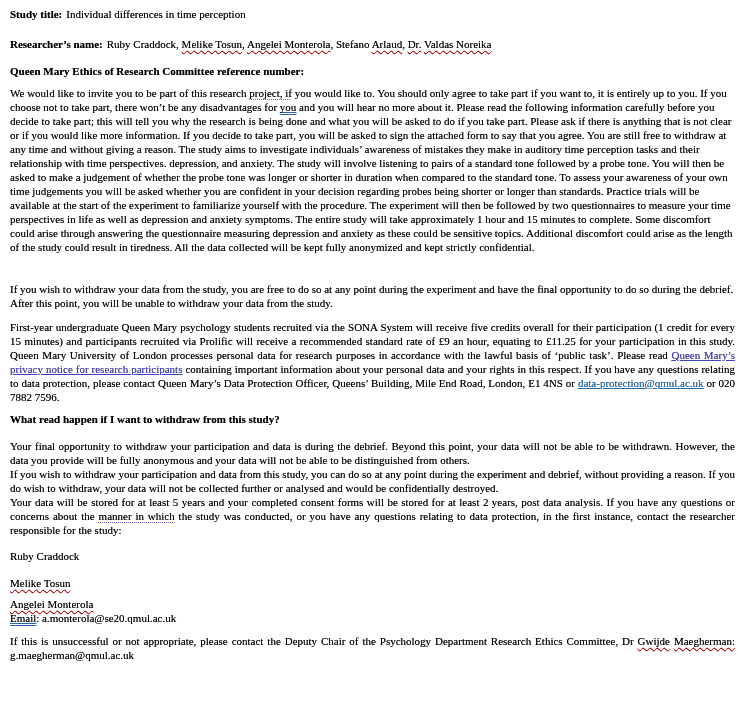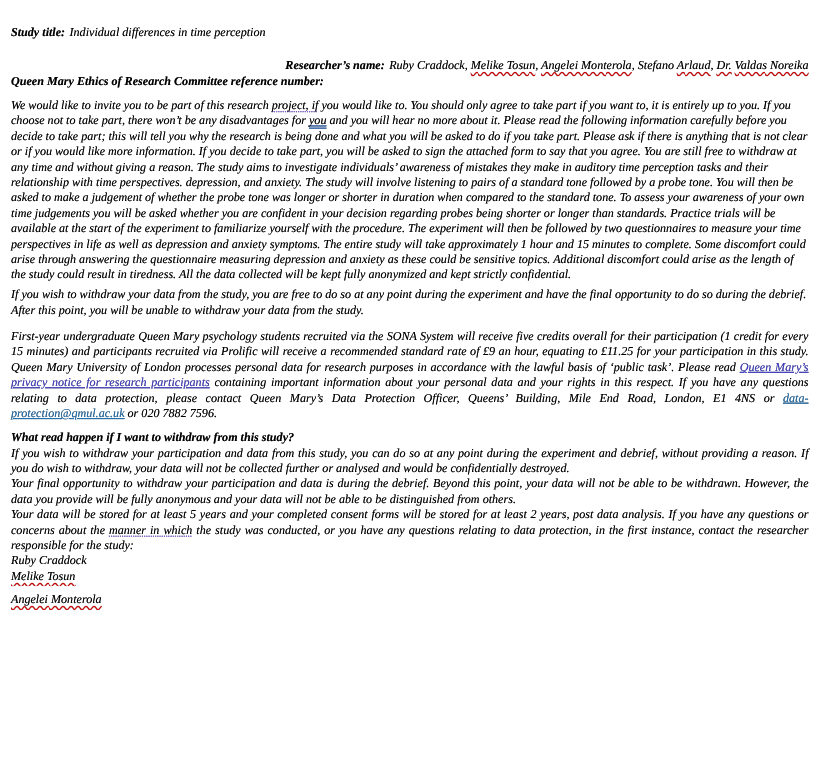--- a/index.html
+++ b/index.html
@@ -1,39 +1,38 @@
 <!DOCTYPE html>
 <html><head>
 <meta charset="utf-8">
 <style>
   html, body { margin: 0; padding: 0; background: #ffffff; }
   .page {
     width: 741px;
     height: 706px;
     overflow: hidden;
     box-sizing: border-box;
-    padding: 23px 6px 0 10px;
+    padding: 7px 6px 0 10px;
     font-family: "Liberation Serif", "DejaVu Serif", serif;
     font-size: 11px;
     line-height: 14px;
     color: #000;
     text-shadow: 0 0 .35px rgba(0,0,0,.6);
-    font-style: italic;
   }
   p { margin: 0; }
   b { font-weight: bold; }
   .lbl { margin-right: 4px; }
-  .mt16 { margin-top: 16px; text-align: right; }
-  .mt13 { }
-  .mt12 { }
+  .mt16 { margin-top: 16px; }
+  .mt13 { margin-top: 13px; }
+  .mt12 { margin-top: 12px; }
   .mt10 { margin-top: 10px; }
   .mt9  { margin-top: 9px; }
   .mt8  { margin-top: 8px; }
   .mt7  { margin-top: 7px; }
-  .mt20 { margin-top: 4px; }
+  .mt20 { margin-top: 28px; }
   .just { text-align: justify; }
   
   .sq {
     text-decoration: underline wavy #d00000;
     text-decoration-thickness: .8px;
     text-underline-offset: 1.5px;
     text-decoration-skip-ink: none;
   }
   
   .gr {
@@ -78,33 +77,39 @@
 
   <p class="mt10 just">
     <span>First-year undergraduate Queen Mary psychology students recruited via the SONA System will receive five credits overall for their participation (1 credit for every 15 minutes) and participants recruited via Prolific will receive a recommended standard rate of £9 an hour, equating to £11.25 for your participation in this study. Queen Mary University of London processes personal data for research purposes in accordance with the lawful basis of ‘public task’. Please read </span><a class="lnk1">Queen Mary’s privacy notice for research participants</a><span> containing important information about your personal data and your rights in this respect. If you have any questions relating to data protection, please contact Queen Mary’s Data Protection Officer, Queens’ Building, Mile End Road, London, E1 4NS or </span><a class="lnk2">data-protection@qmul.ac.uk</a><span> or 020 7882 7596.</span>
   </p>
 
   <p class="mt8">
     <b>What read happen if I want to withdraw from this study?</b>
   </p>
 
   <div class="mt13 just">
+    <div>Your final opportunity to withdraw your participation and data is during the debrief. Beyond this point, your data will not be able to be withdrawn. However, the data you provide will be fully anonymous and your data will not be able to be distinguished from others.</div>
     <div>If you wish to withdraw your participation and data from this study, you can do so at any point during the experiment and debrief, without providing a reason. If you do wish to withdraw, your data will not be collected further or analysed and would be confidentially destroyed.</div>
-    <div>Your final opportunity to withdraw your participation and data is during the debrief. Beyond this point, your data will not be able to be withdrawn. However, the data you provide will be fully anonymous and your data will not be able to be distinguished from others.</div>
     <div>
       <span>Your data will be stored for at least 5 years and your completed consent forms will be stored for at least 2 years, post data analysis.  If you have any questions or concerns about the </span><span class="pd">manner in which</span><span> the study was conducted, or you have any questions relating to data protection, in the first instance, contact the researcher responsible for the study:</span>
     </div>
   </div>
 
   <div class="mt12">
     <div>Ruby Craddock</div>
   </div>
 
   <div class="mt13">
     <div class="sq" style="display:inline-block">Melike Tosun</div>
   </div>
 
   <div class="mt7">
     <div class="sq" style="display:inline-block">Angelei Monterola</div>
+    <div>
+      <span class="gr">Email</span><span>: a.monterola@se20.qmul.ac.uk</span>
+    </div>
   </div>
 
+  <p class="mt9 just">
+    <span>If this is unsuccessful or not appropriate, please contact the Deputy Chair of the Psychology Department Research Ethics Committee, Dr </span><span class="sq">Gwijde</span><span> </span><span class="sq">Maegherman:</span><span> g.maegherman@qmul.ac.uk</span>
+  </p>
 
 </div>
 
 </body></html>

